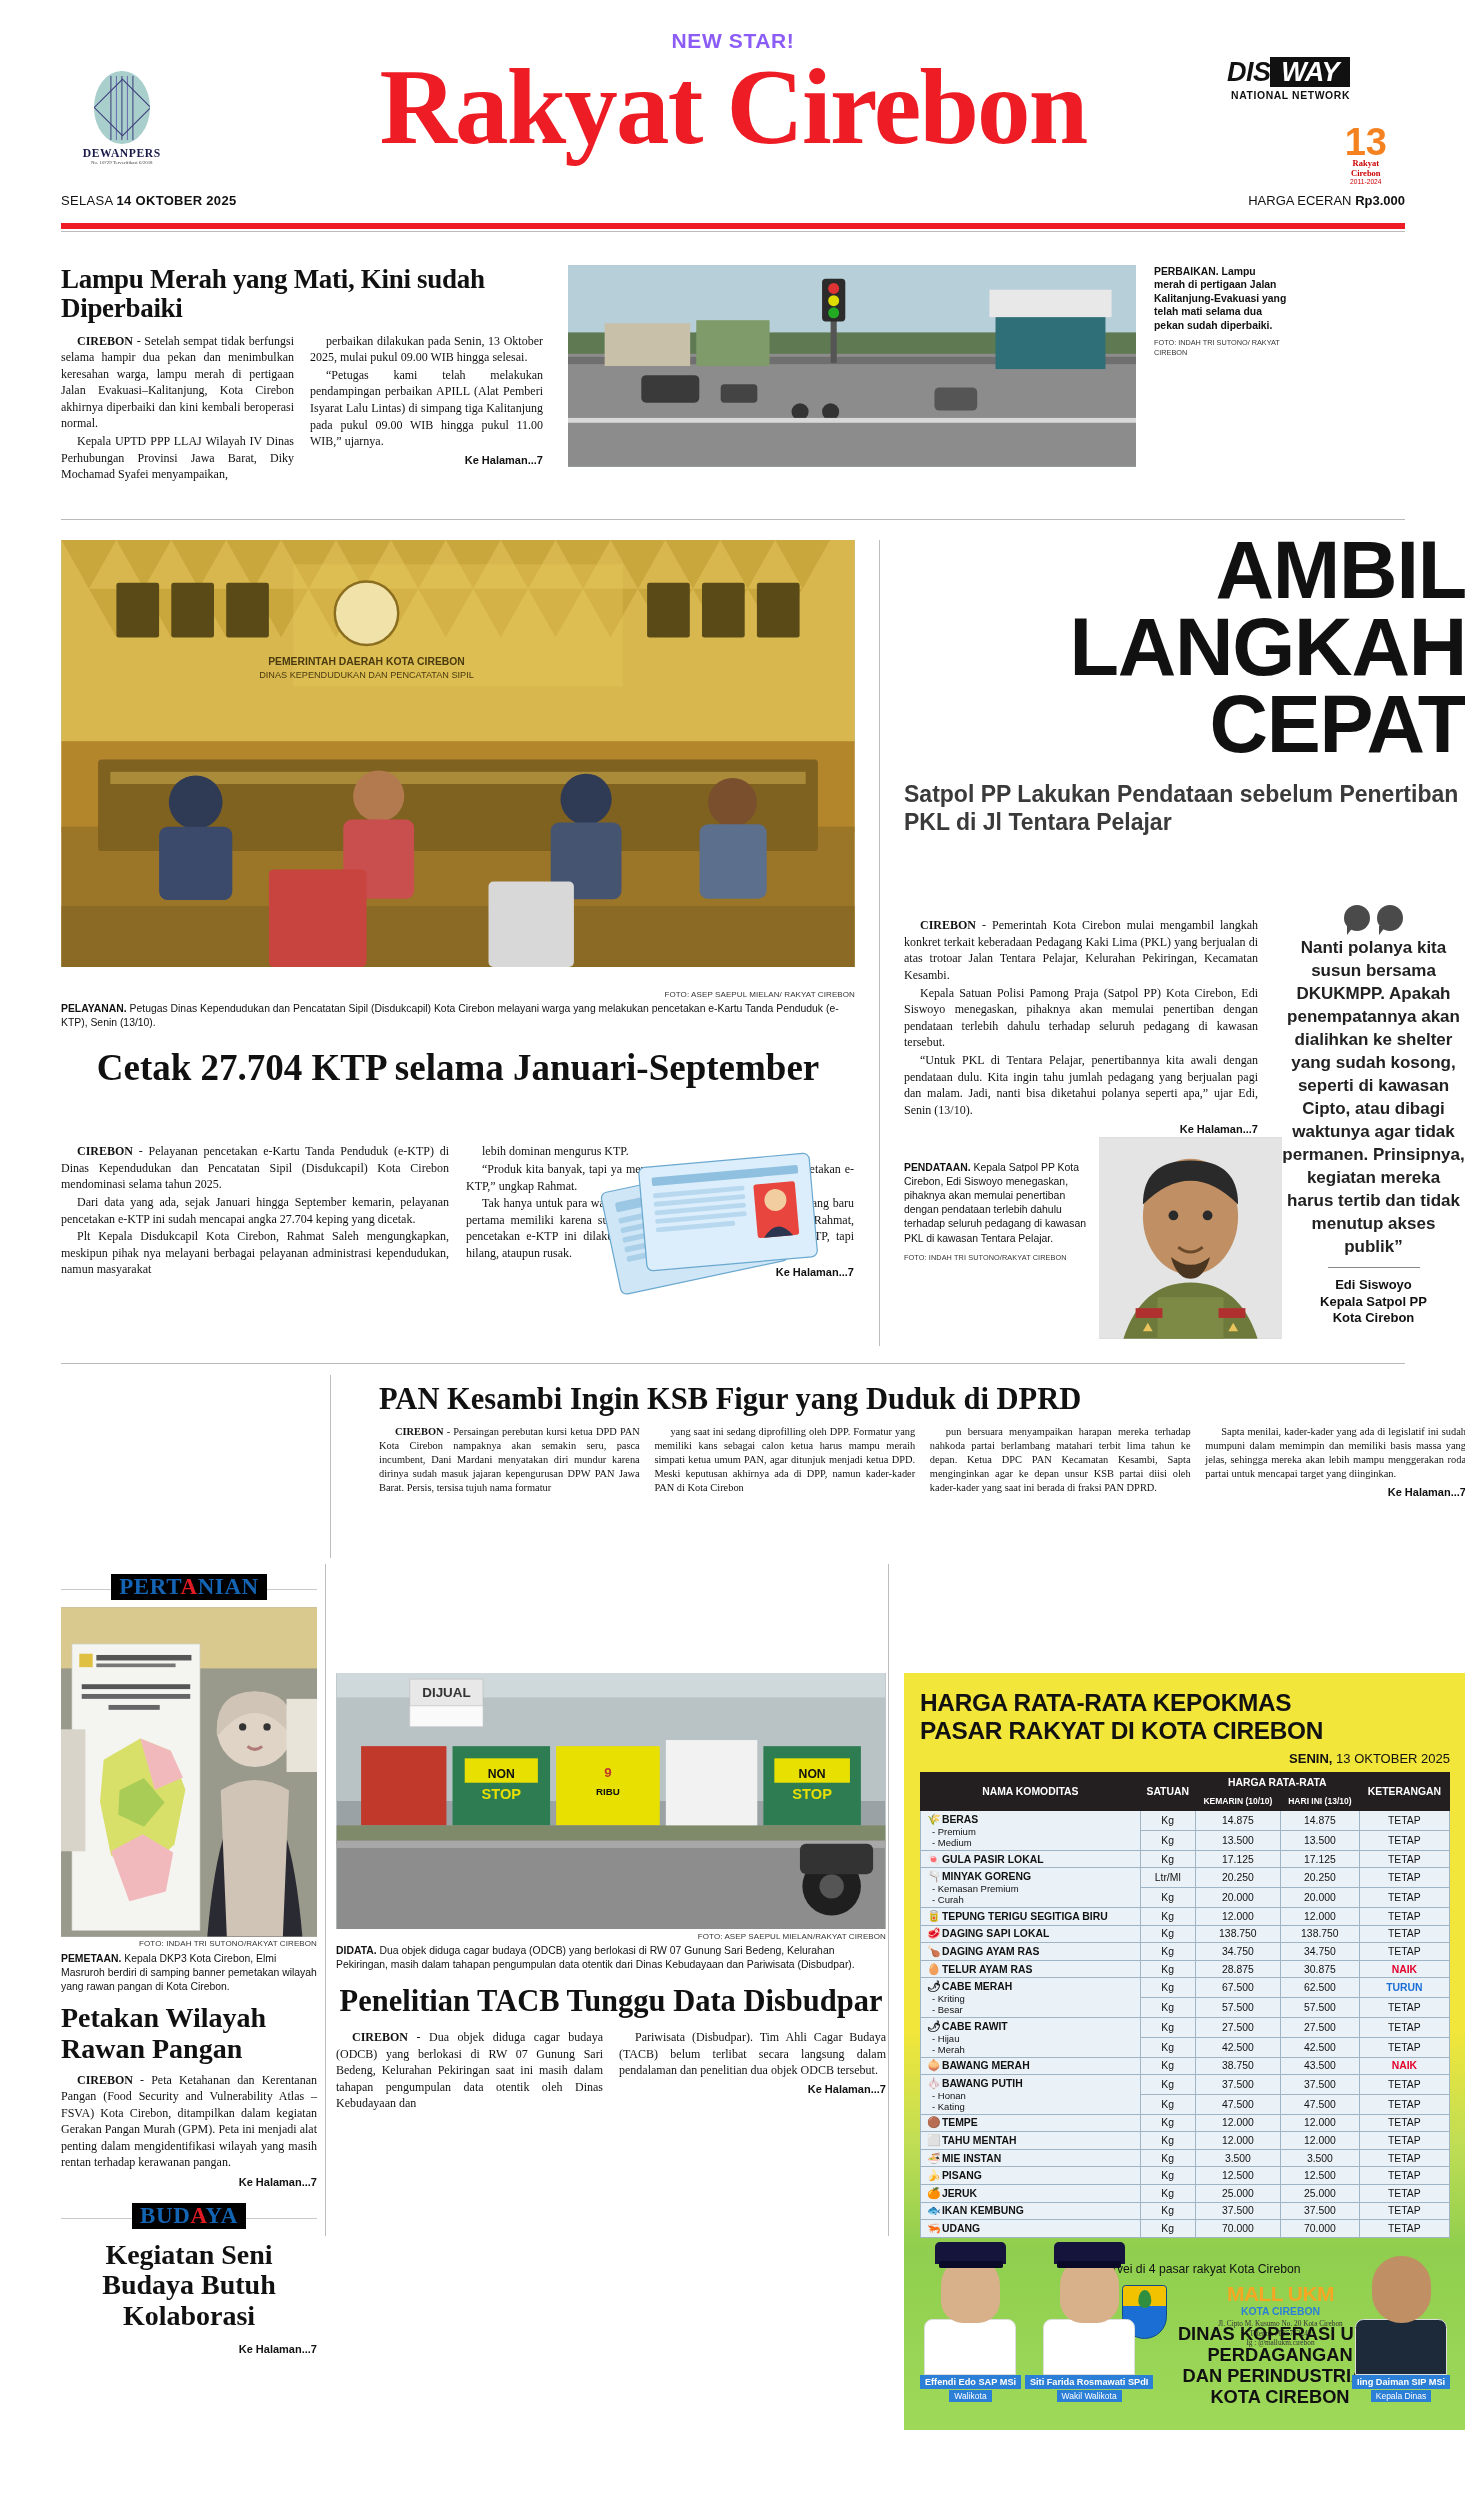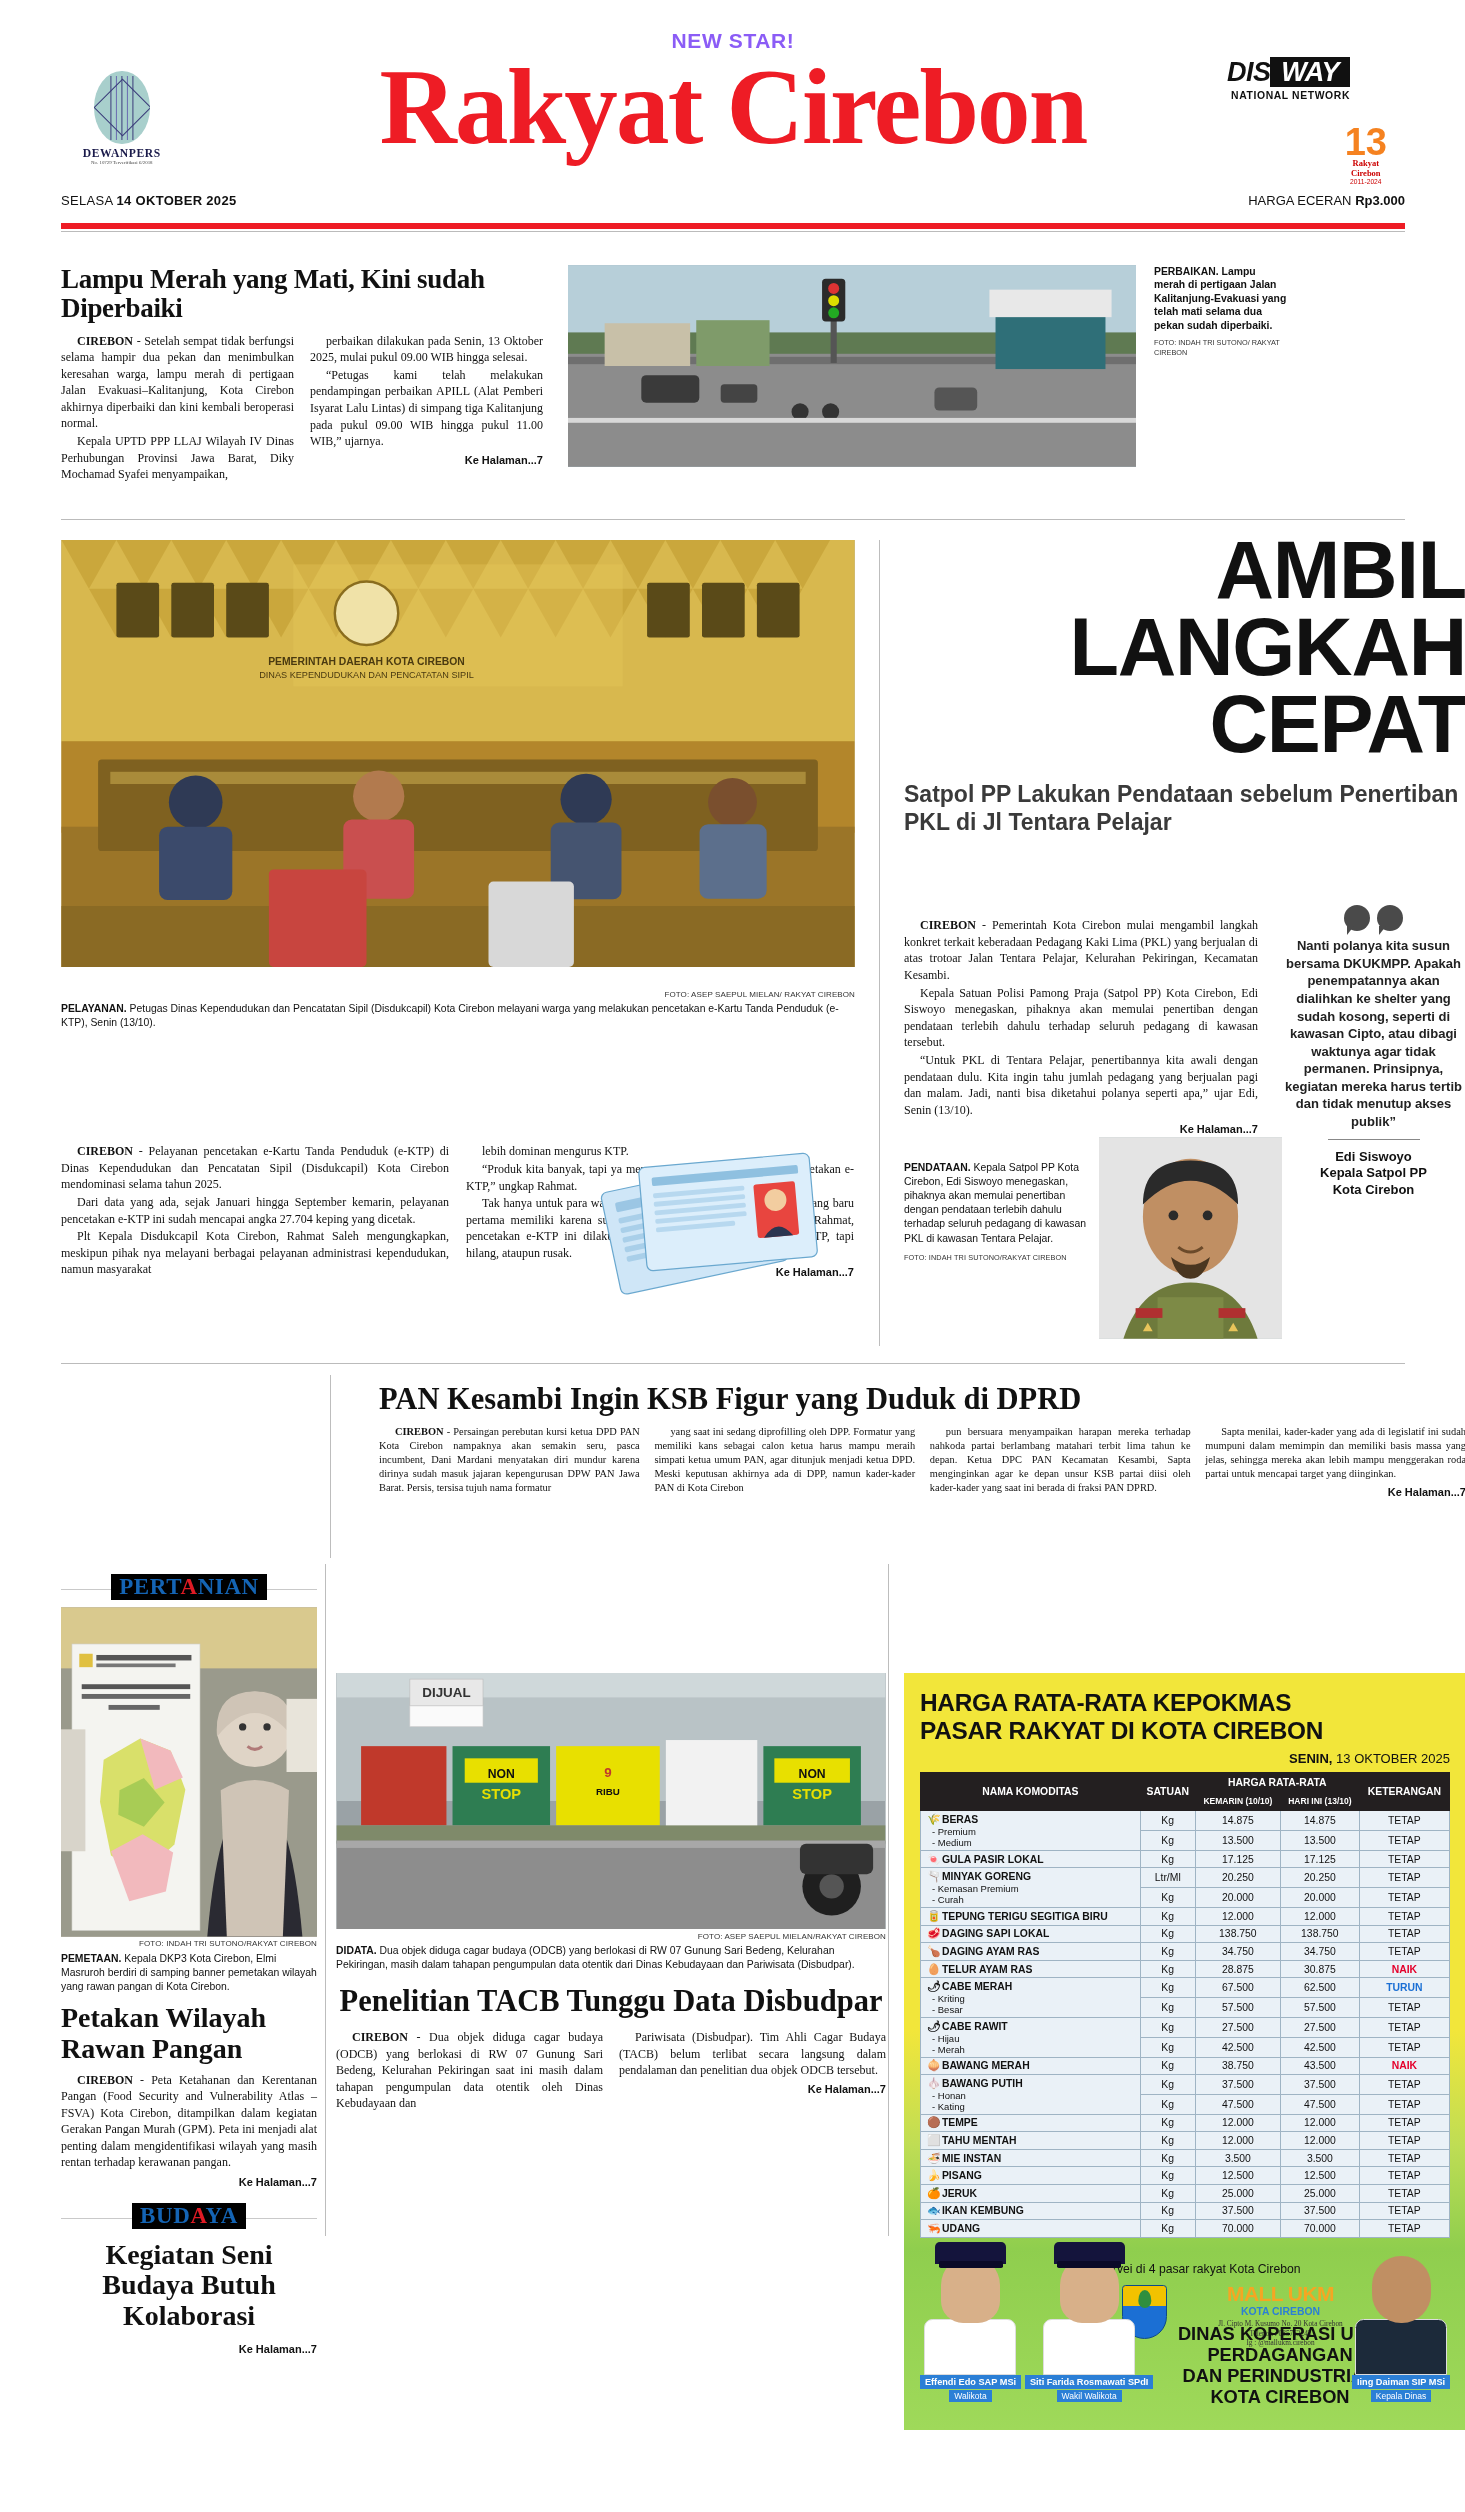--- a/index.html
+++ b/index.html
@@ -124,21 +124,21 @@
     font-size:81px;line-height:0.95;letter-spacing:-1.2px;text-align:right;}
   .ambil .dek{font-family:"Liberation Sans",sans-serif;font-weight:bold;
     font-size:23px;line-height:1.2;color:#3a3a3a;margin-top:18.3px;text-align:left;}
   .satpol-body{position:absolute;left:843px;top:391px;width:354px;}
   .quote-col{position:absolute;left:1221px;top:379px;width:183px;text-align:center;}
   .qmark{font-size:0;line-height:0;margin-bottom:6.1px;}
   .qmark span{display:inline-block;width:26px;height:26px;border-radius:50%;
     background:#4a4a4a;margin:0 3.1px;position:relative;}
   .qmark span:after{content:"";position:absolute;left:2.4px;top:21px;
     border-left:7.3px solid #4a4a4a;border-bottom:9.8px solid transparent;}
-  .quote-txt{font-family:"Liberation Sans",sans-serif;font-size:13px;
+  .quote-txt{font-family:"Liberation Sans",sans-serif;font-size:17px;
     line-height:1.35;font-weight:bold;color:#222;}
   .quote-rule{height:1.2px;background:#888;width:92px;margin:8.5px auto;}
   .quote-attr{font-family:"Liberation Sans",sans-serif;font-size:13px;
     line-height:1.3;font-weight:bold;}
   .edi-photo{position:absolute;left:1038px;top:611px;width:183px;height:202px;}
   .pendataan-cap{position:absolute;left:843px;top:635px;width:183px;}
 
   
   .sec3{position:relative;margin-top:4.9px;height:195px;}
   .pan-hl{position:absolute;left:318px;top:13.4px;width:1087px;
@@ -371,20 +371,21 @@
     </div>
 
     <div class="photo-cap2">
       <div class="credit">FOTO: ASEP SAEPUL MIELAN/ RAKYAT CIREBON</div>
       <div class="capt" style="margin-top:3.7px;">
         <b>PELAYANAN.</b>
         <span>Petugas Dinas Kependudukan dan Pencatatan Sipil (Disdukcapil) Kota Cirebon melayani warga yang melakukan pencetakan e-Kartu Tanda Penduduk (e-KTP), Senin (13/10).</span>
       </div>
     </div>
 
+    <div class="ktp-hl">Cetak 27.704 KTP selama Januari-September</div>
 
     <div class="ktp-cols">
       <div class="body-txt">
         <p class="first"><b class="lead">CIREBON</b> <span>- Pelayanan pencetakan e-Kartu Tanda Penduduk (e-KTP) di Dinas Kependudukan dan Pencatatan Sipil (Disdukcapil) Kota Cirebon mendominasi selama tahun 2025.</span></p>
         <p>Dari data yang ada, sejak Januari hingga September kemarin, pelayanan pencetakan e-KTP ini sudah mencapai angka 27.704 keping yang dicetak.</p>
         <p>Plt Kepala Disdukcapil Kota Cirebon, Rahmat Saleh mengungkapkan, meskipun pihak nya melayani berbagai pelayanan administrasi kependudukan, namun masyarakat</p>
       </div>
       <div class="body-txt">
         <p>lebih dominan mengurus KTP.</p>
         <p>“Produk kita banyak, tapi ya memang yang paling banyak itu pencetakan e-KTP,” ungkap Rahmat.</p>

